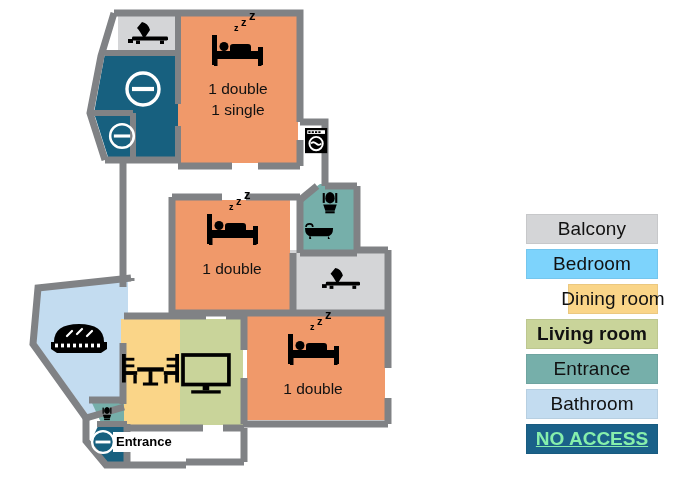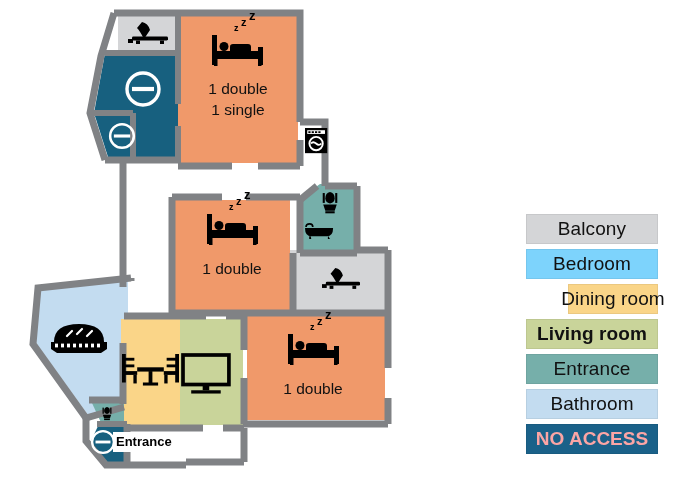--- a/index.html
+++ b/index.html
@@ -69,23 +69,24 @@
   }
   .legend-row:last-child { margin-bottom: 0; }
   .legend-text {
     font-family: "Liberation Sans", sans-serif;
     font-size: 19px;
     color: #111111;
     letter-spacing: 0.1px;
     white-space: nowrap;
   }
   .legend-row.noaccess .legend-text {
-    color: #fca5a5;
+    color: #86efac;
     font-weight: bold;
     letter-spacing: 0;
+    text-decoration: underline;
   }
 </style>
 </head>
 <body>
 
 <div id="app">
 
   <div id="floorplan-wrap">
     <svg id="floorplan" width="500" height="500" viewBox="0 0 500 500">
 

